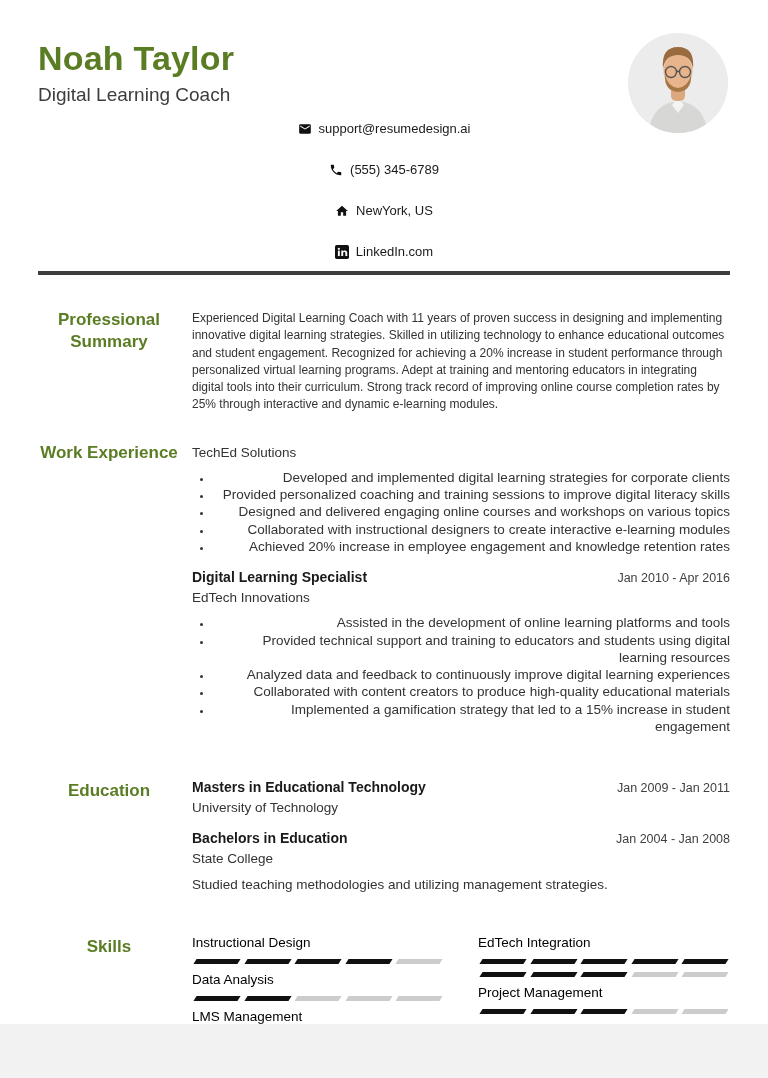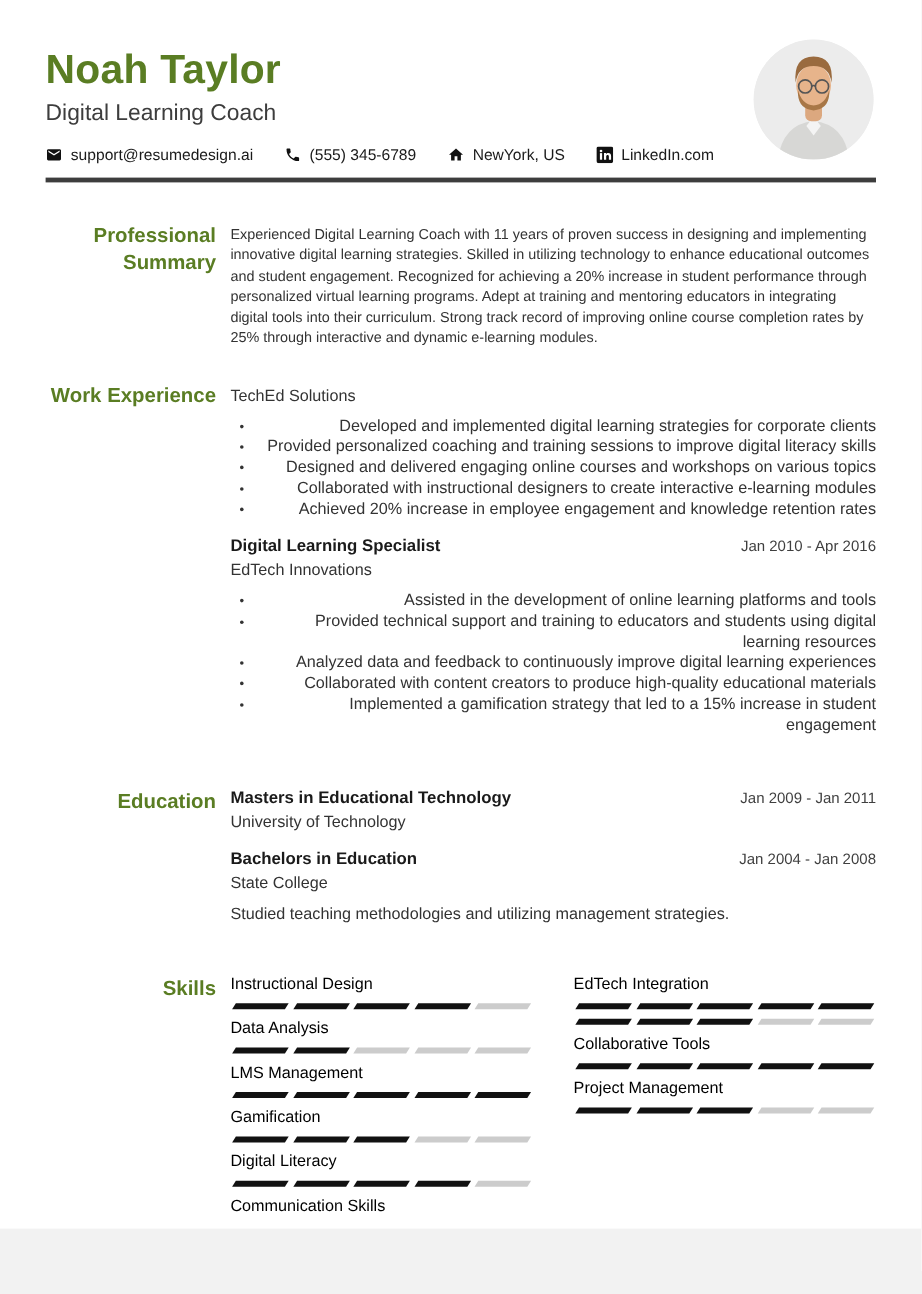--- a/index.html
+++ b/index.html
@@ -5,35 +5,35 @@
   * { margin:0; padding:0; box-sizing:border-box; }
   html,body { background:#f2f2f2; }
   .page {
     width:768px; height:1024px; margin:0 auto; background:#ffffff;
     font-family:"Liberation Sans", sans-serif; color:#333; position:relative; overflow:hidden;
   }
   
   header { padding:38px 38px 0 38px; position:relative; }
   .person-name { font-size:34px; font-weight:700; color:#5a7d23; line-height:40px; letter-spacing:.2px; }
   .person-title { font-size:19px; color:#3d3d3d; line-height:24px; margin-top:5px; }
-  .contacts { display:flex; align-items:center; gap:26px; margin-top:14px; font-size:13px; color:#1a1a1a; }
+  .contacts { display:flex; align-items:center; gap:26px; margin-top:14px; font-size:13px; color:#1a1a1a;flex-direction:column; }
   .contact-item { display:flex; align-items:center; gap:7px; white-space:nowrap; }
   .ci-icon { display:inline-flex; width:14px; height:14px; }
   .ci-icon svg { width:14px; height:14px; fill:#111; }
   .avatar {
     position:absolute; top:33px; right:40px; width:100px; height:100px;
     border-radius:50%; overflow:hidden; background:#ececec;
   }
   .avatar svg { width:100%; height:100%; display:block; }
   .divider { height:4px; background:#3d3d3d; margin:12px 38px 0 38px; }
   
   main { padding:33px 38px 0 38px; }
   .sec { display:flex; align-items:flex-start; }
   .sec-label {
-    width:142px; min-width:142px; text-align:right; color:#5a7d23;
+    width:142px; min-width:142px; text-align:center; color:#5a7d23;
     font-weight:700; font-size:17px; line-height:1.28; padding-top:1px;
   }
   .sec-content { flex:1; padding-left:12px; min-width:0; }
   .sec-summary    { margin-bottom:27px; }
   .sec-experience { margin-bottom:30px; }
   .sec-education  { margin-bottom:28px; }
   .sec-skills     { margin-bottom:25px; }
   .summary-text { font-size:12px; line-height:17.3px; color:#333; padding-top:2px; }
   
   .entry { margin-bottom:14px; }
@@ -254,30 +254,20 @@
             <div class="skill">
     <div class="skill-bar">
                 <span class="seg filled"></span>
                 <span class="seg filled"></span>
                 <span class="seg filled"></span>
                 <span class="seg"></span>
                 <span class="seg"></span>
               </div>
   </div>
             <div class="skill">
-    <div class="skill-name">Collaborative Tools</div>
-    <div class="skill-bar">
-                <span class="seg filled"></span>
-                <span class="seg filled"></span>
-                <span class="seg filled"></span>
-                <span class="seg filled"></span>
-                <span class="seg filled"></span>
-              </div>
-  </div>
-            <div class="skill">
     <div class="skill-name">Project Management</div>
     <div class="skill-bar">
                 <span class="seg filled"></span>
                 <span class="seg filled"></span>
                 <span class="seg filled"></span>
                 <span class="seg"></span>
                 <span class="seg"></span>
               </div>
   </div>
           </div>

